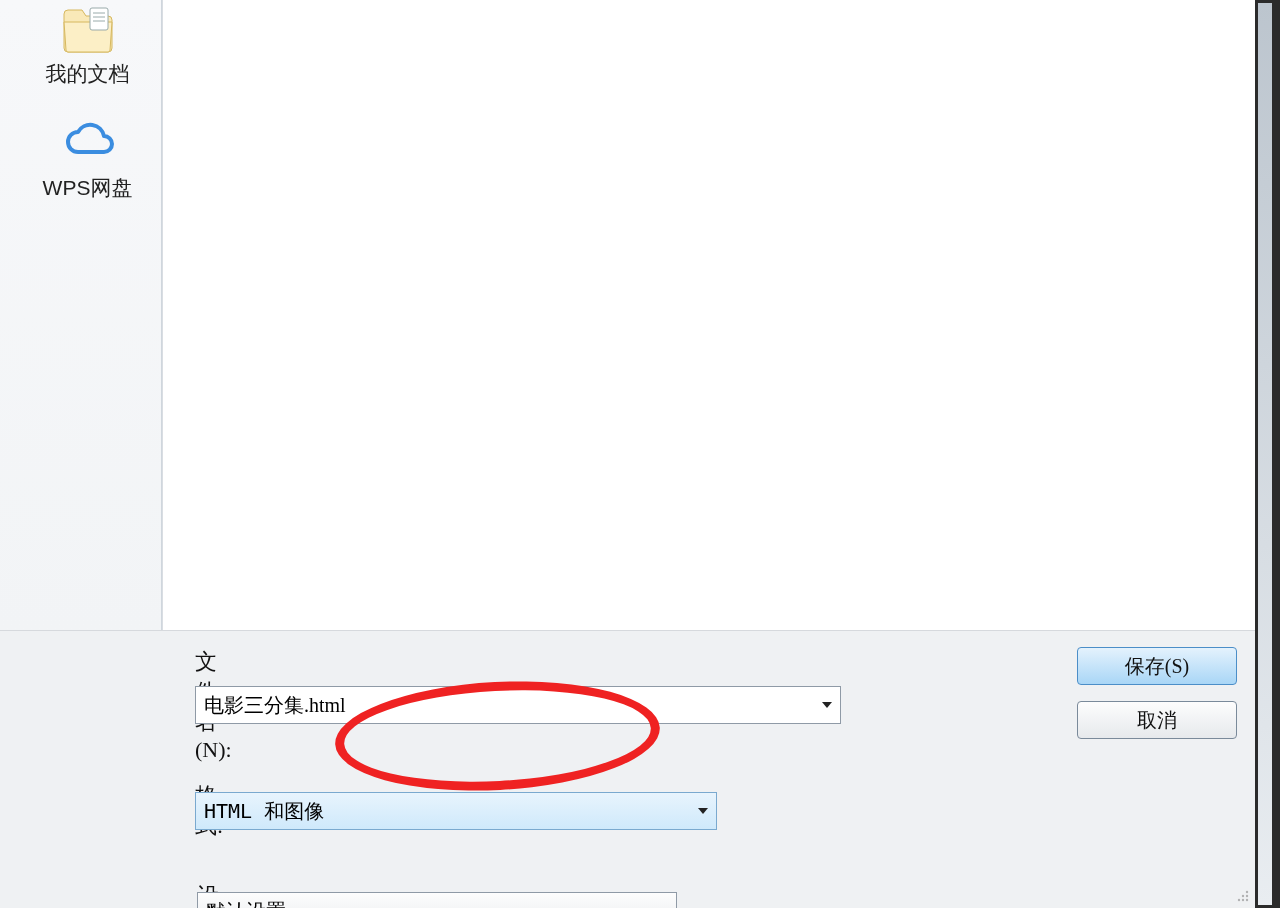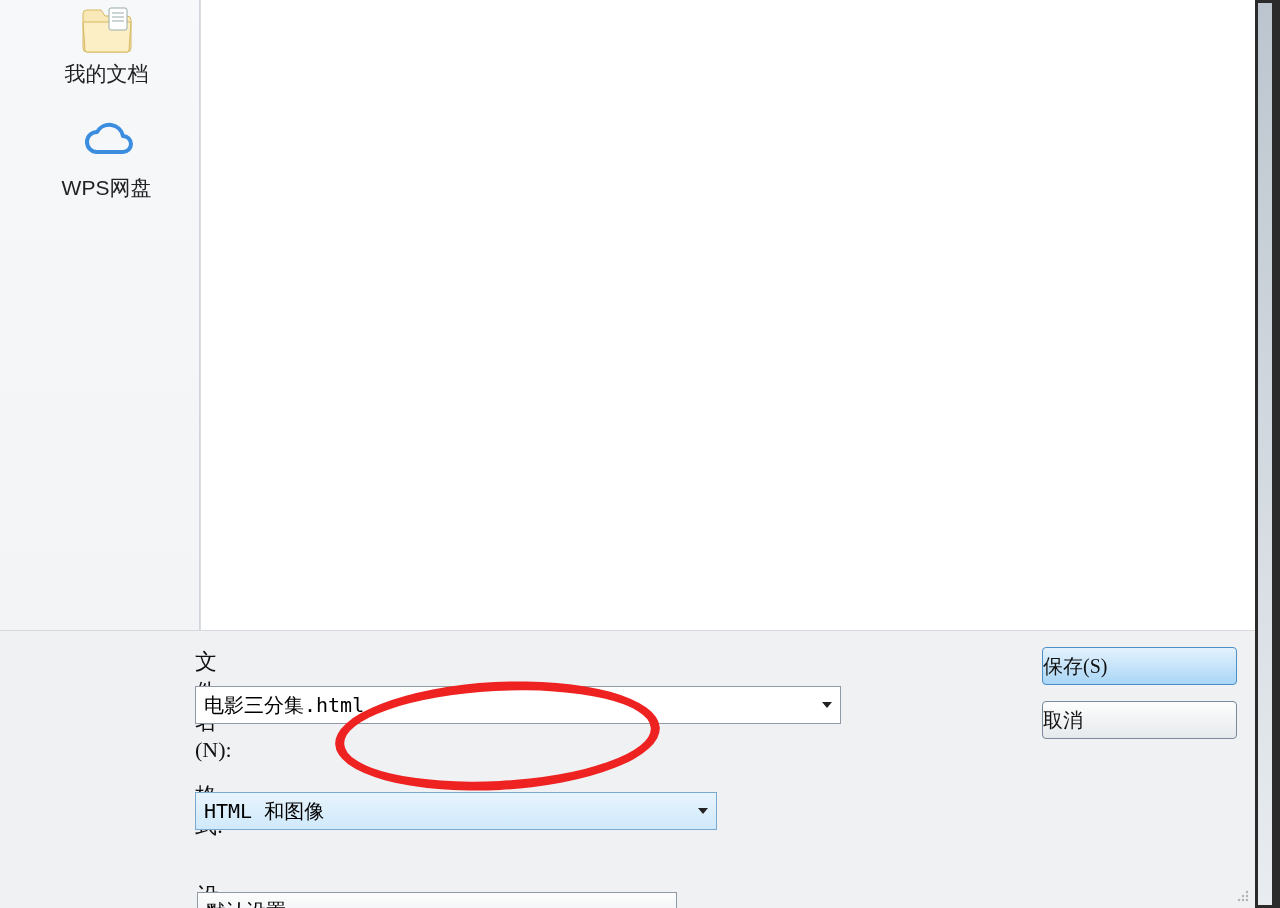--- a/index.html
+++ b/index.html
@@ -22,21 +22,21 @@
     display: flex;
     flex-direction: column;
   }
   .upper {
     display: flex;
     flex-direction: row;
     flex: 1 1 auto;
     min-height: 0;
   }
   .sidebar {
-    width: 200px;
+    width: 162px;
     background: linear-gradient(to bottom, #f7f8fa, #f2f4f6);
     border-right: 1px solid #cfd6dd;
     padding-top: 2px;
     box-sizing: border-box;
     padding-left: 14px;
   }
   .places-item {
     display: flex;
     flex-direction: column;
     align-items: center;
@@ -95,31 +95,31 @@
     font-size: 20px;
     font-family: "SimSun", monospace;
     color: #000;
   }
   .combo .chev {
     position: absolute;
     right: 6px;
     top: 50%;
     transform: translateY(-50%);
   }
-  .combo.filename { width: 646px; margin-left: 0; }
+  .combo.filename { width: 646px; margin-left: 0; font-family: Liberation Serif, serif; }
   .combo.format   { width: 522px; margin-left: 0; background: linear-gradient(to bottom,#e8f4fd 0%, #cfe9fb 100%); border-color:#7aa9cf; }
   .combo.settings { width: 480px; margin-left: 0; background: linear-gradient(to bottom,#fdfdfd 0%, #e9ecef 100%); }
   .btn {
-    width: 195px;
+    width: 160px;
     height: 38px;
     border: 1px solid #7a8a9a;
     border-radius: 4px;
     display: flex;
     align-items: center;
-    justify-content: flex-start;
+    justify-content: center;
     font-size: 20px;
     color: #111;
     font-family: "SimSun", serif;
     cursor: pointer;
     box-sizing: border-box;
   }
   .btn.save {
     background: linear-gradient(to bottom, #e4f2fd 0%, #a9d6f6 100%);
     border-color: #4b8ec8;
   }

